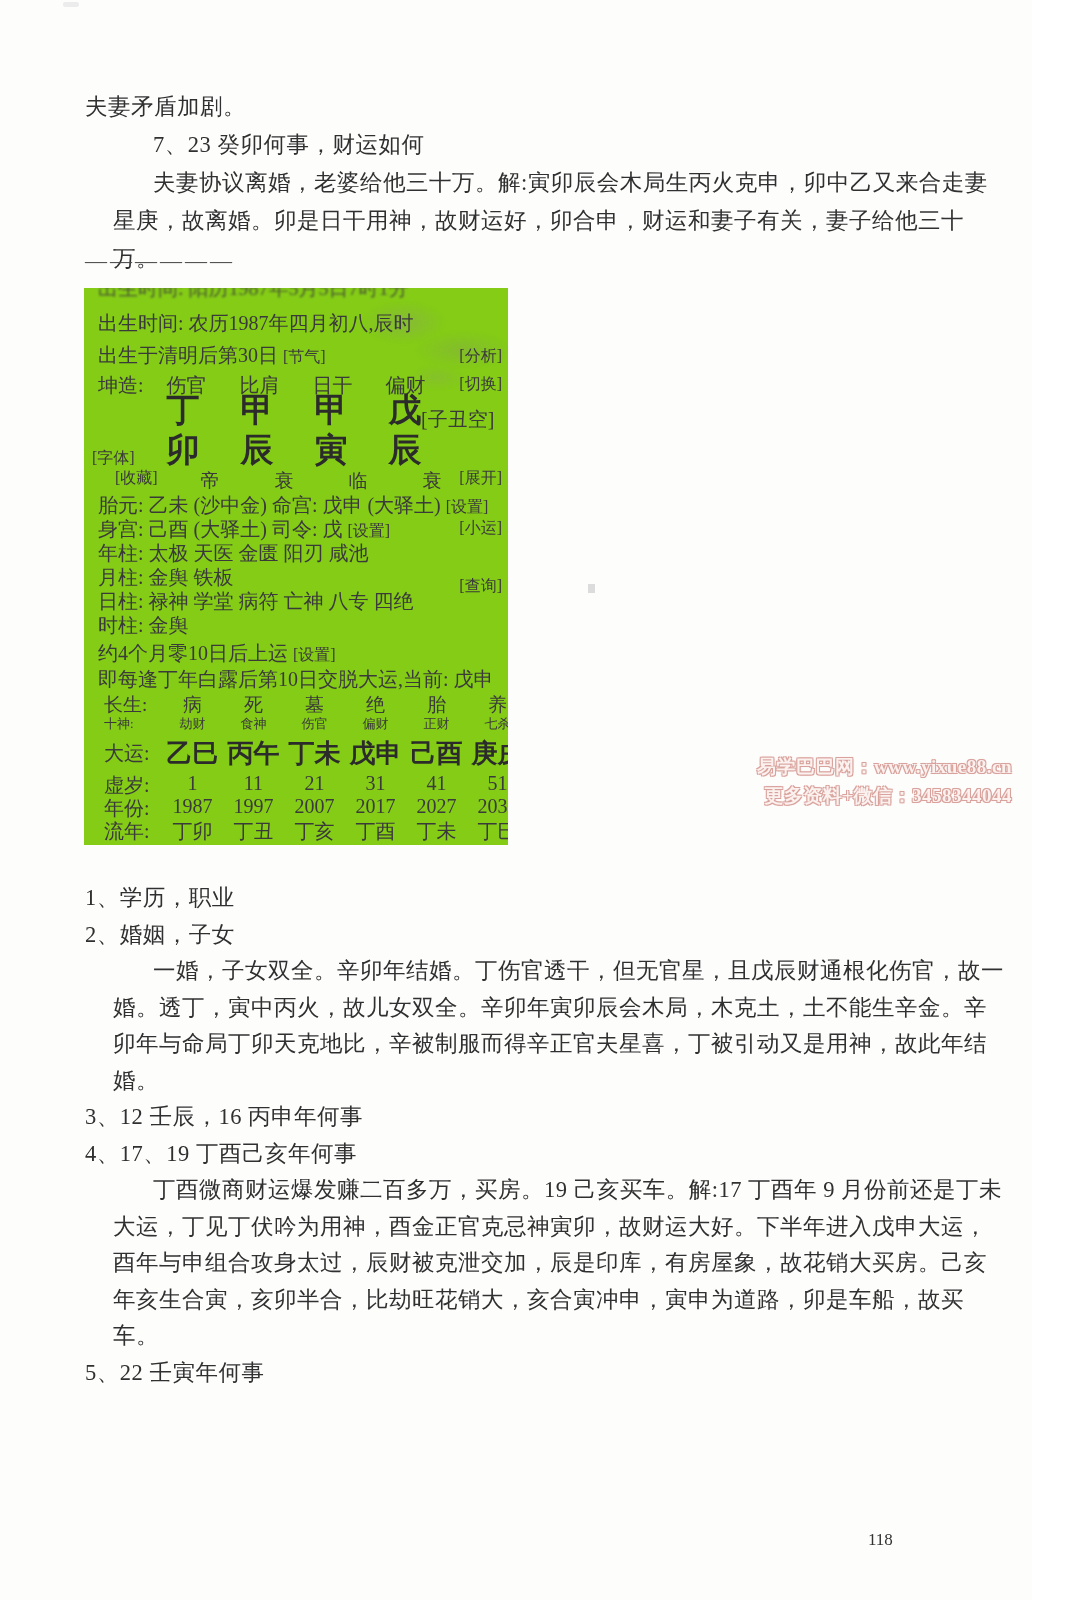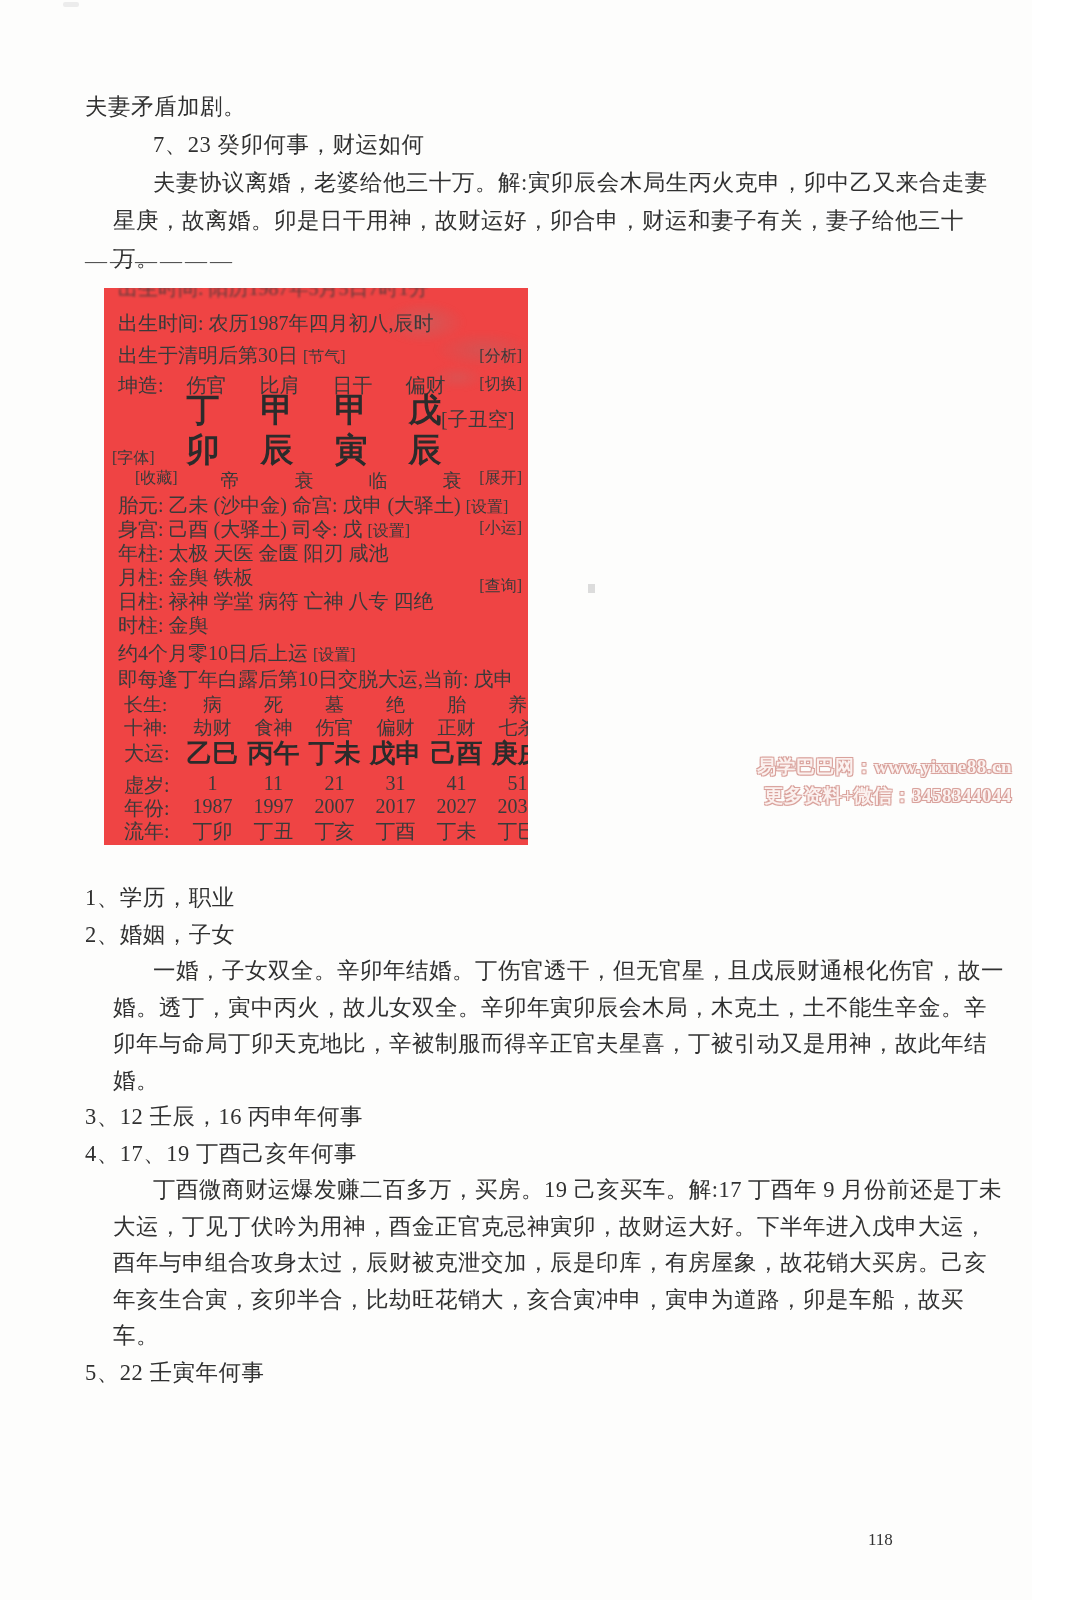--- a/index.html
+++ b/index.html
@@ -15,22 +15,22 @@
 
   
   .block-top{position:absolute;left:85px;top:88px;width:922px;font-size:22.5px;line-height:38px;letter-spacing:.5px;color:#303030;}
   .p-indent{text-indent:40px;margin-left:28px;}
   p{margin:0;}
 
   .divider{position:absolute;left:85px;top:248px;font-size:22px;color:#4a4a4a;letter-spacing:3px;}
 
   
   .app{
-    position:absolute;left:104px;top:288px;width:424px;height:557px;
-    overflow:hidden;background:#ef4444;color:#3a3a3a;font-size:20px;
+    position:absolute;left:84px;top:288px;width:424px;height:557px;
+    overflow:hidden;background:#84cc16;color:#3a3a3a;font-size:20px;
   }
   .app .row{position:absolute;left:14px;white-space:nowrap;}
   .app .lnk{color:#3a3a3a;font-size:16px;}
   .app .r-right{position:absolute;right:6px;white-space:nowrap;}
   .row-solar{top:-13px;filter:blur(1px);opacity:.8;}
   .row-lunar{top:22px;}
   .row-jieqi{top:54px;}
   .an-analyze{top:58px;}
   .row-kunzao{top:84px;left:14px;position:absolute;display:grid;grid-template-columns:52px repeat(4,73px);}
   .row-kunzao .c{text-align:center;}
@@ -51,21 +51,21 @@
   .row-month{top:276px;}
   .row-day{top:300px;}
   .an-query{top:288px;}
   .row-hour{top:324px;}
   .row-shangyun{top:352px;}
   .row-note{top:378px;}
   .t-row{position:absolute;left:20px;display:grid;grid-template-columns:58px repeat(6,61px);white-space:nowrap;}
   .t-row .c{text-align:center;}
   .t-label{text-align:left;}
   .t-changsheng{top:404px;font-size:19px;}
-  .t-shishen{top:427px;font-size:19px;}
+  .t-shishen{top:427px;font-size:13px;}
   .t-dayun{top:448px;font-size:26px;font-weight:700;color:#2b2b2b;}
   .t-dayun .t-label{font-size:20px;font-weight:400;color:#3a3a3a;align-self:center;}
   .t-xusui{top:484px;}
   .t-nianfen{top:507px;}
   .t-liunian{top:530px;}
   .smudge{position:absolute;right:-6px;top:-4px;width:170px;height:110px;pointer-events:none;
     background:
       radial-gradient(ellipse 60px 30px at 35% 35%, rgba(140,140,140,.28), transparent 70%),
       radial-gradient(ellipse 70px 26px at 70% 60%, rgba(130,130,130,.22), transparent 70%),
       radial-gradient(ellipse 40px 18px at 55% 85%, rgba(140,140,140,.18), transparent 70%);

